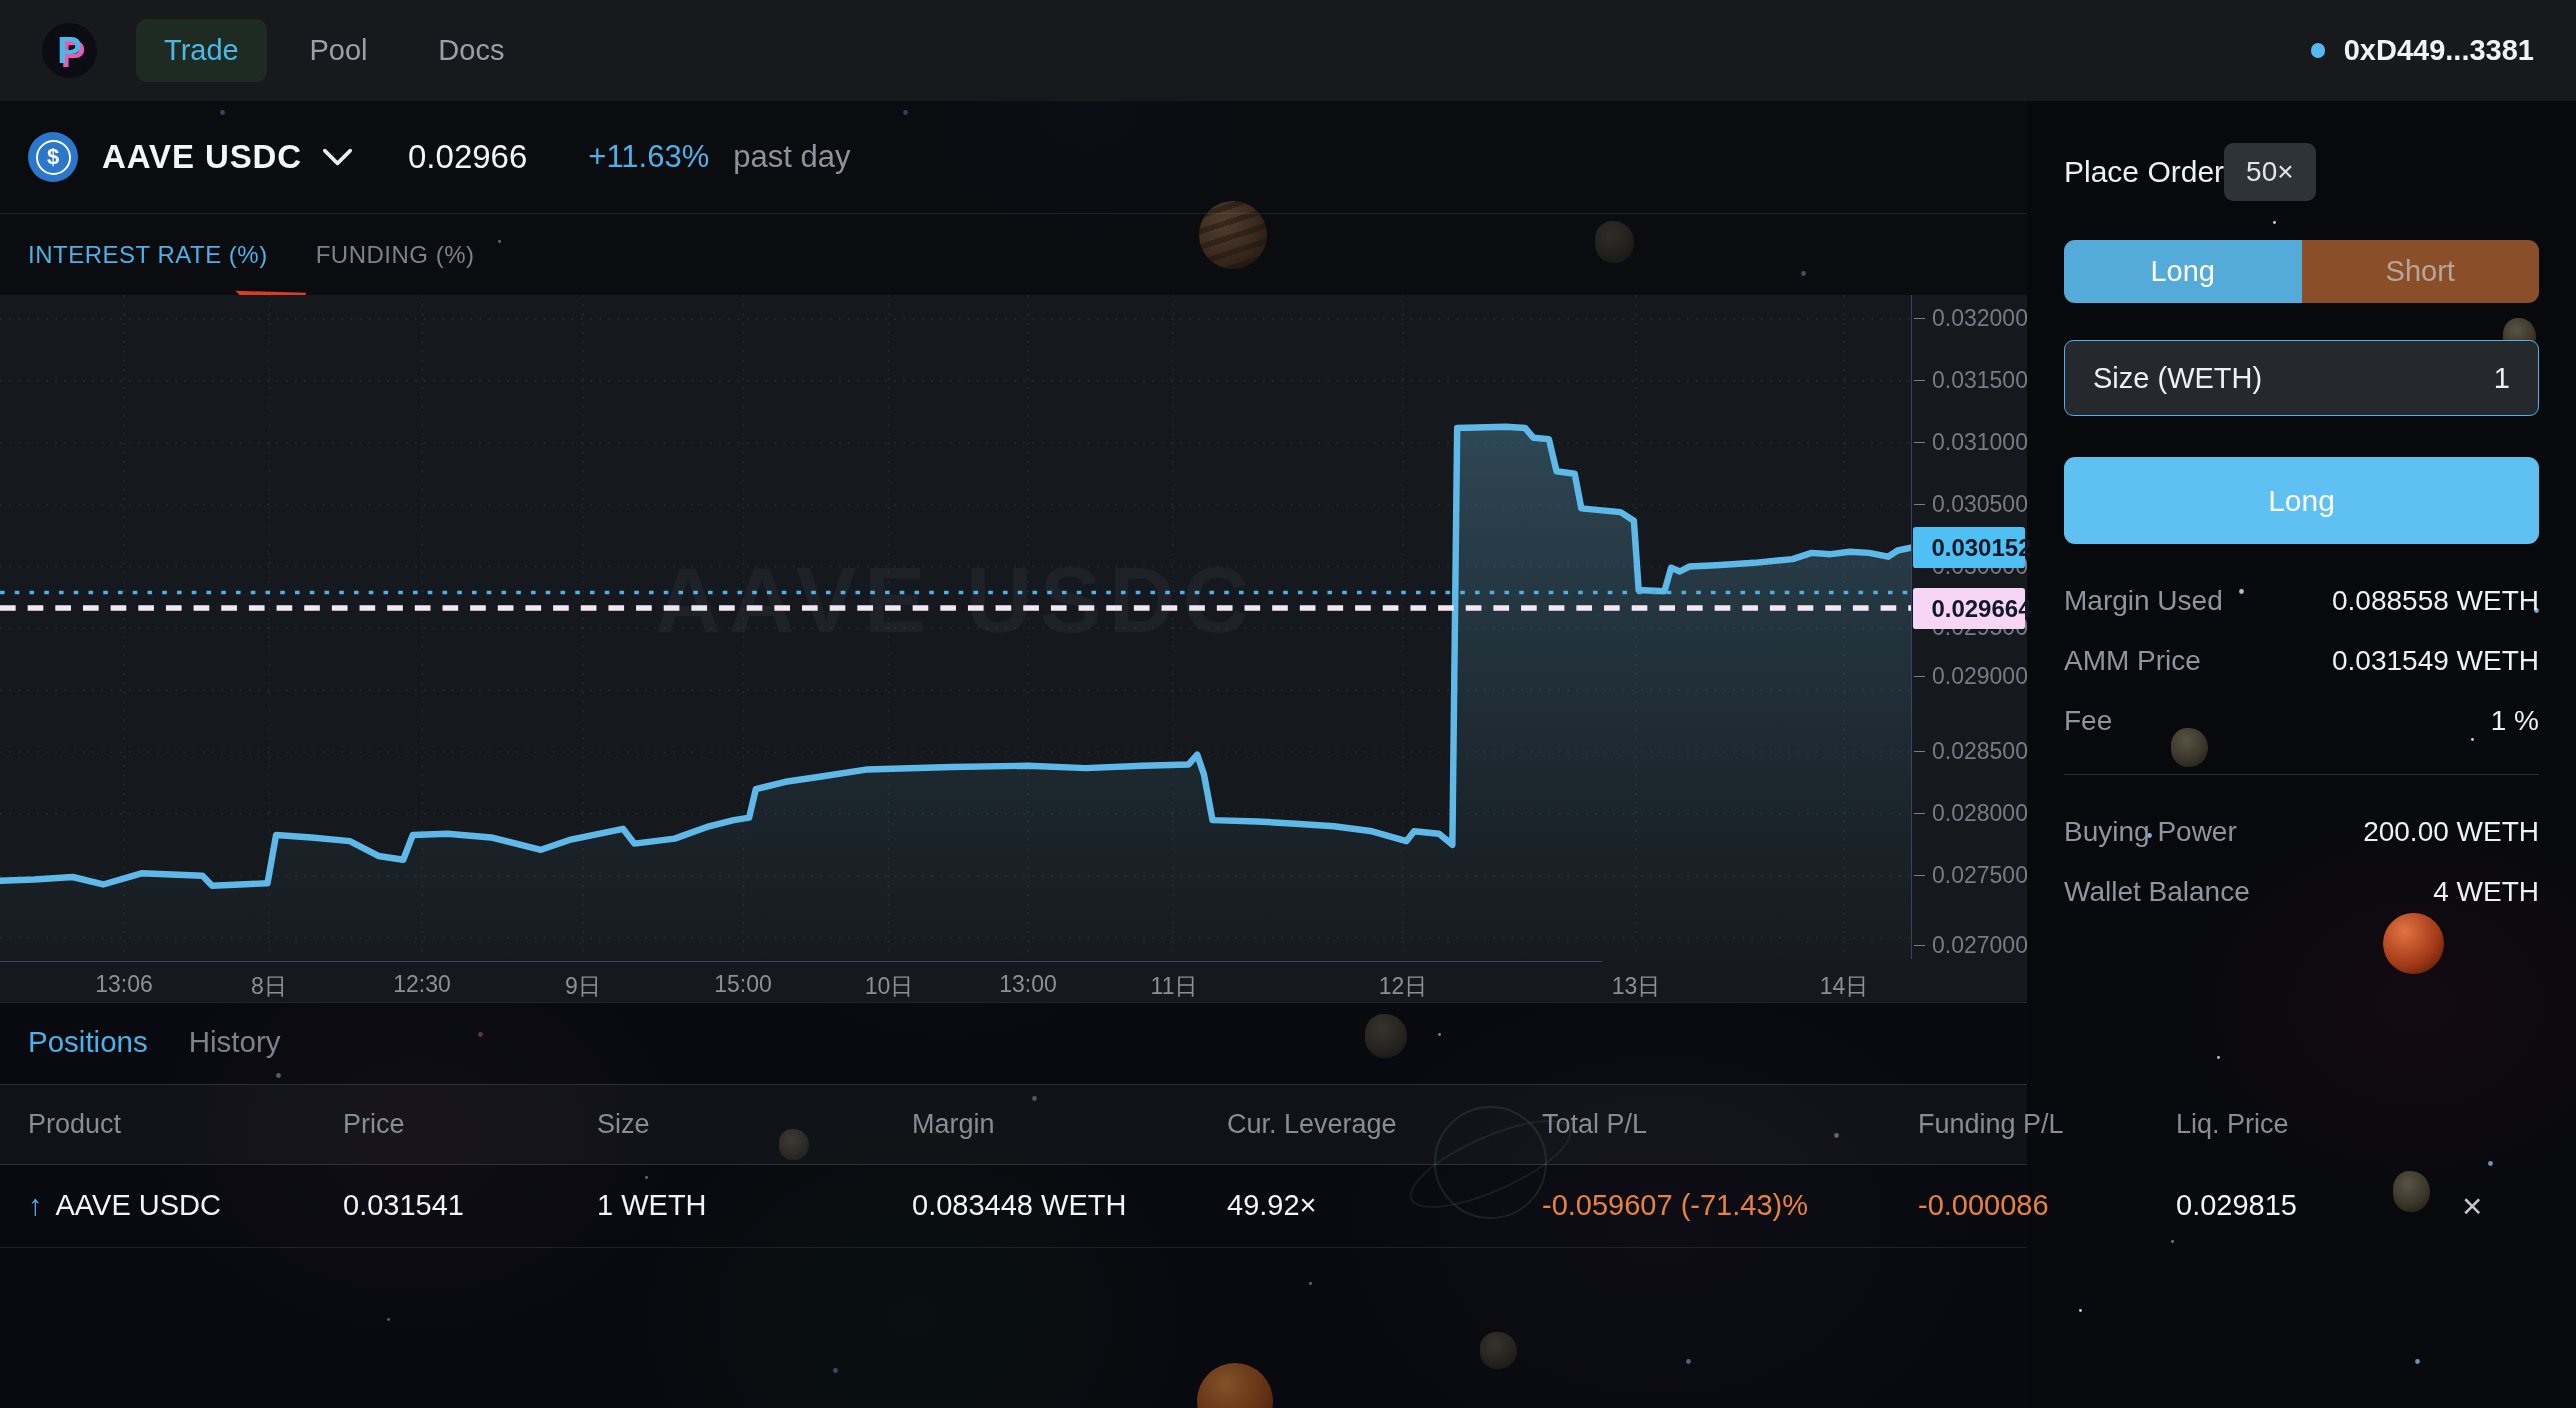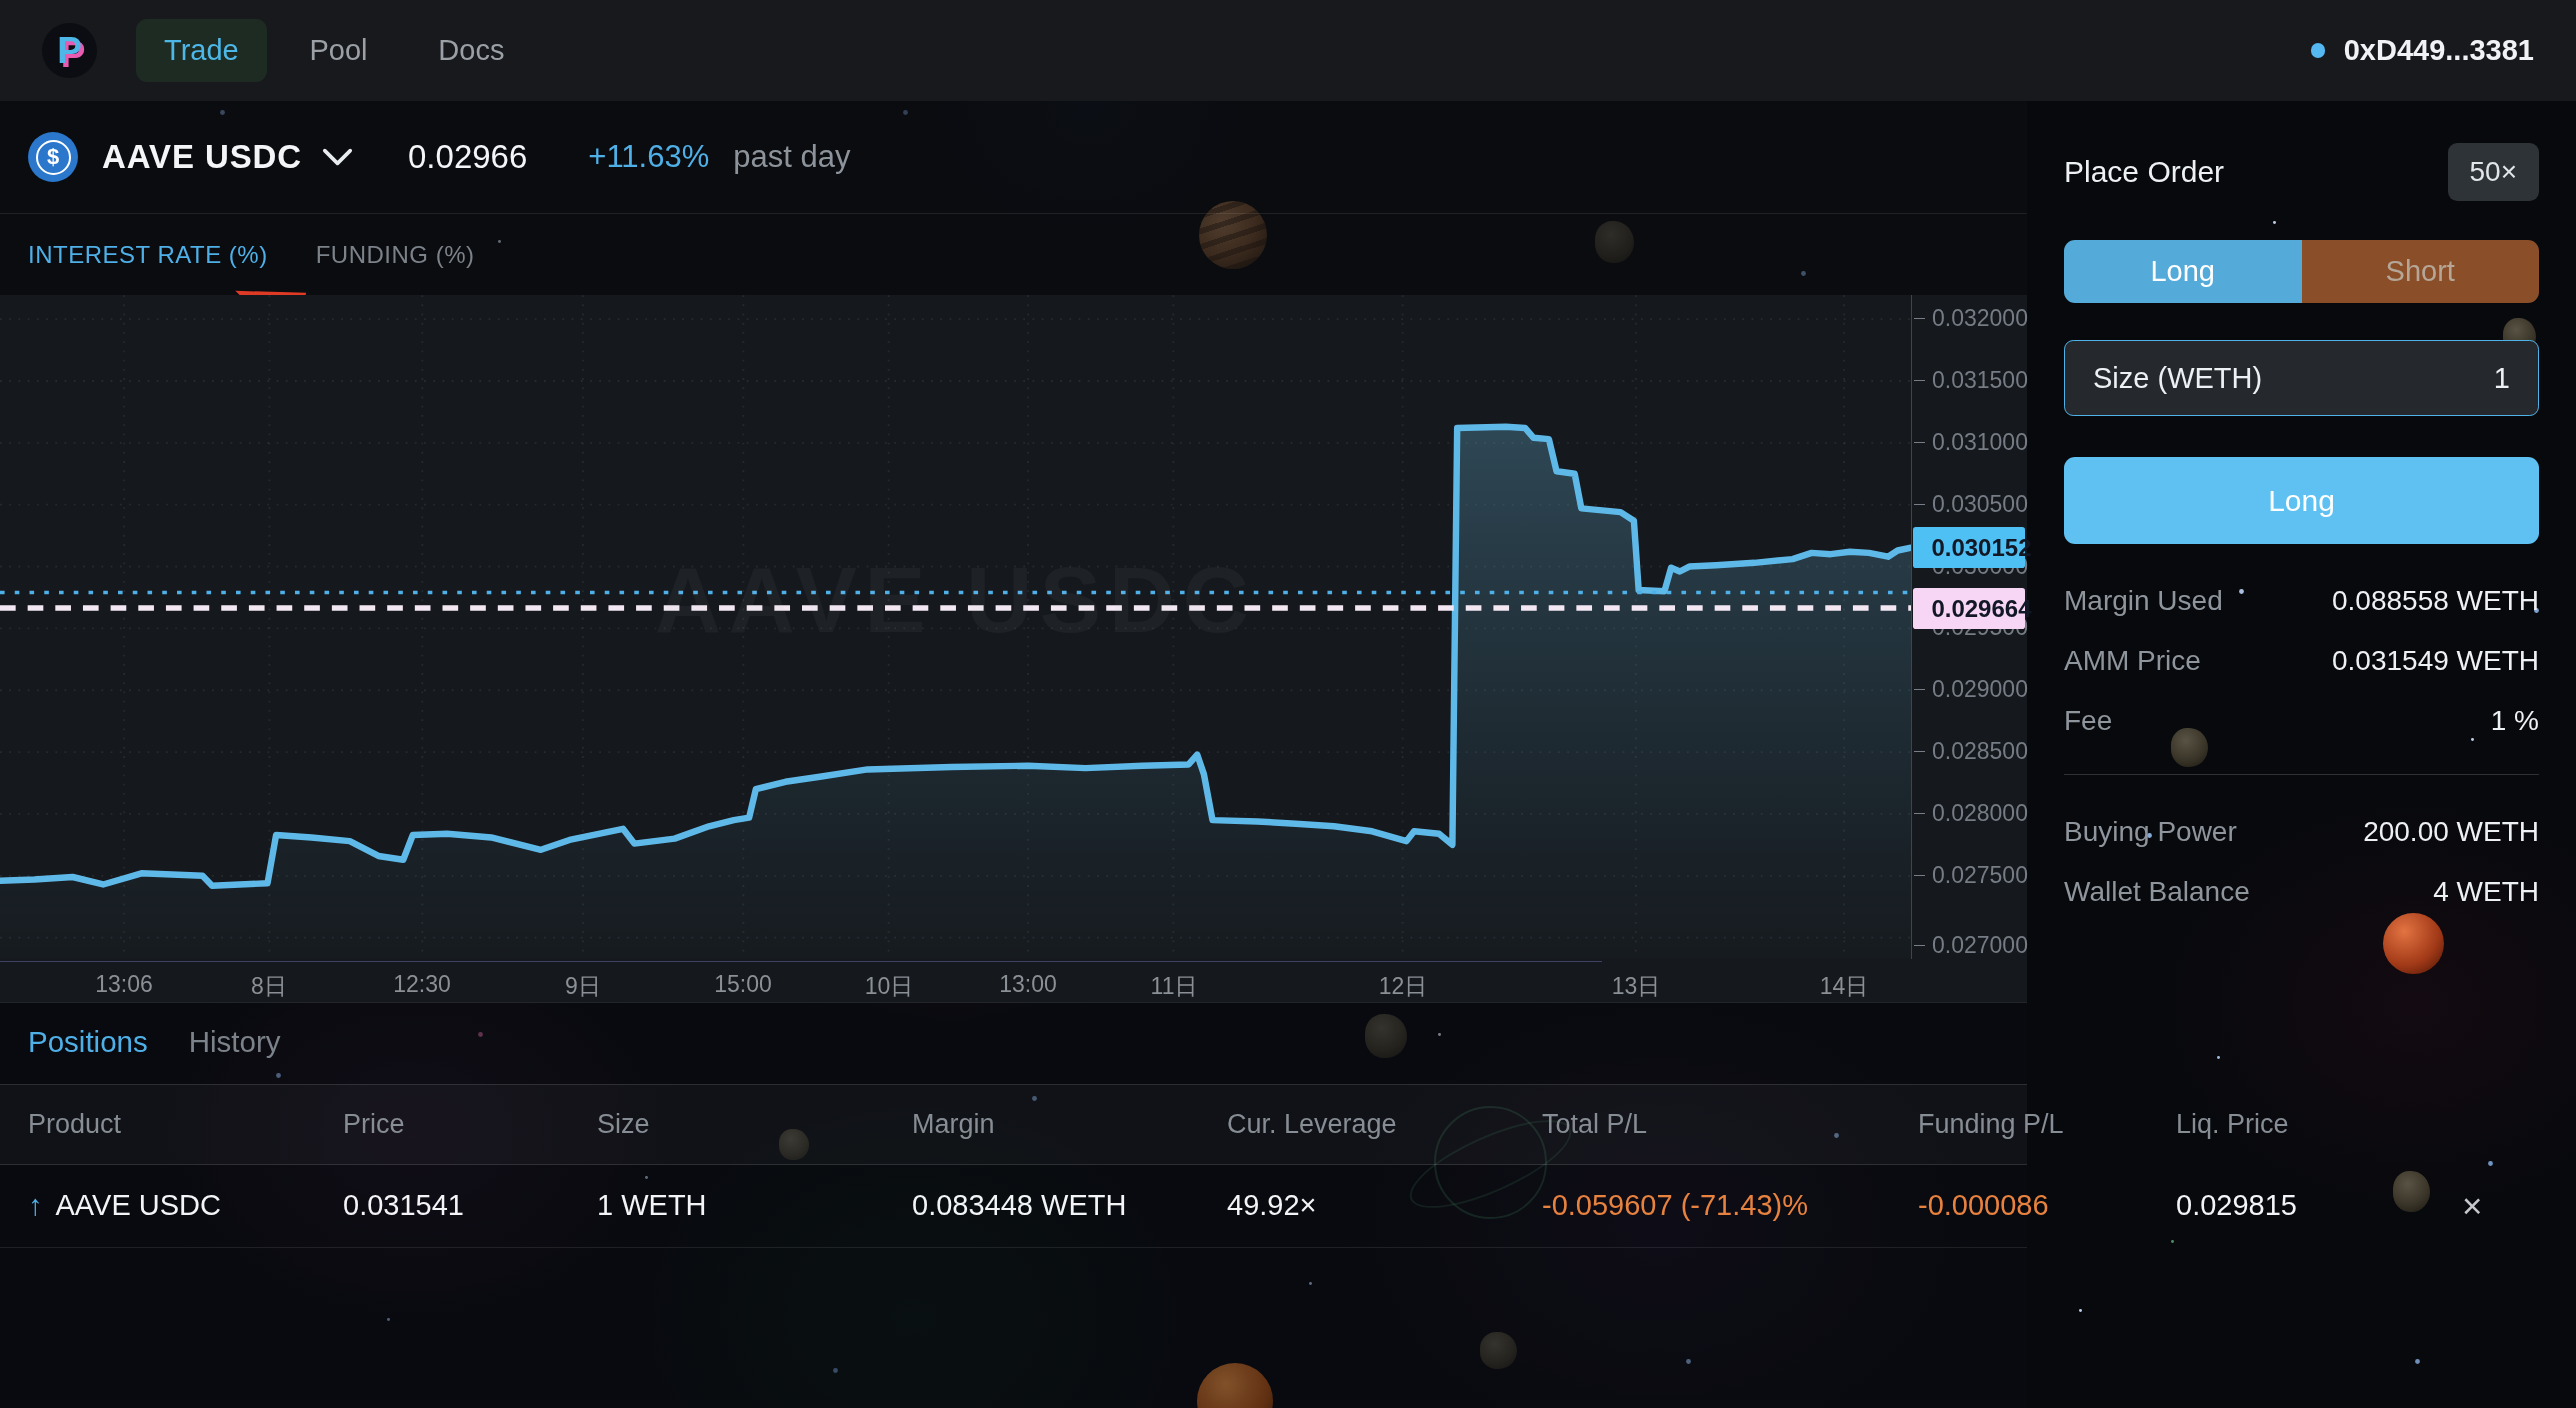--- a/index.html
+++ b/index.html
@@ -109,21 +109,21 @@
       grid-template-columns:315px 254px 315px 315px 315px 376px 258px 286px 1fr;}
   .tbl-head{height:79px;margin-top:9.2px;font-size:27px;color:#878d94;
       background:rgba(255,255,255,.035);
       border-top:0.9px solid rgba(255,255,255,.12);border-bottom:0.9px solid rgba(255,255,255,.12);}
   .tbl-row{height:82px;font-size:29px;color:#f2f4f6;border-bottom:0.9px solid rgba(255,255,255,.09);}
   .cell-neg{color:#e8823f;}
   .dir-arrow{color:#4fb0e8;margin-right:13px;}
   .row-close{justify-self:end;color:#c4c7cb;font-size:35px;cursor:pointer;line-height:1;}
   
   .right-panel{flex:1;padding:42px 37px;box-sizing:border-box;position:relative;}
-  .panel-head{display:flex;justify-content:space-between;align-items:center;}
+  .panel-head{display:flex;justify-content:flex-start;align-items:center;}
   .panel-title{font-size:30px;color:#eef1f4;}
   .lev-chip{background:#2e3338;border-radius:9.2px;padding:13px 22px;font-size:28px;
       color:#e2e6ea;cursor:pointer;}
   .side-toggle{display:flex;height:63px;border-radius:11px;overflow:hidden;margin-top:39px;}
   .side{flex:1;display:flex;align-items:center;justify-content:center;font-size:29px;cursor:pointer;}
   .side-long{background:#54abd9;color:#fff;}
   .side-short{background:#8a4e28;color:#b5a698;}
   .size-input{margin-top:37px;height:74px;border:1.8px solid #4fb3e8;border-radius:9.2px;
       background:#25282d;display:flex;align-items:center;justify-content:space-between;
       padding:0 28px;font-size:29px;color:#eef1f4;cursor:text;}
@@ -243,21 +243,21 @@
                 <line x1="0" y1="339.4945202415569" x2="2073" y2="339.4945202415569" stroke="#f2e7f2" stroke-width="6" stroke-dasharray="17 13"></line>
               </svg>
           </div>
           <div class="y-axis" id="y-axis">
               <div class="y-tick" style="top: 10px;">0.032000</div>
               <div class="y-tick" style="top: 72px;">0.031500</div>
               <div class="y-tick" style="top: 134px;">0.031000</div>
               <div class="y-tick" style="top: 196px;">0.030500</div>
               <div class="y-tick" style="top: 258px;">0.030000</div>
               <div class="y-tick" style="top: 319px;">0.029500</div>
-              <div class="y-tick" style="top: 381px;">0.029000</div>
+              <div class="y-tick" style="top: 368px;">0.029000</div>
               <div class="y-tick" style="top: 443px;">0.028500</div>
               <div class="y-tick" style="top: 505px;">0.028000</div>
               <div class="y-tick" style="top: 567px;">0.027500</div>
               <div class="y-tick" style="top: 629px; margin-top: 8px;">0.027000</div>
             </div>
           <div class="x-axis" id="x-axis">
               <div class="x-tick" style="left: 124px;">13:06</div>
               <div class="x-tick" style="left: 269px;">8日</div>
               <div class="x-tick" style="left: 422px;">12:30</div>
               <div class="x-tick" style="left: 583px;">9日</div>

